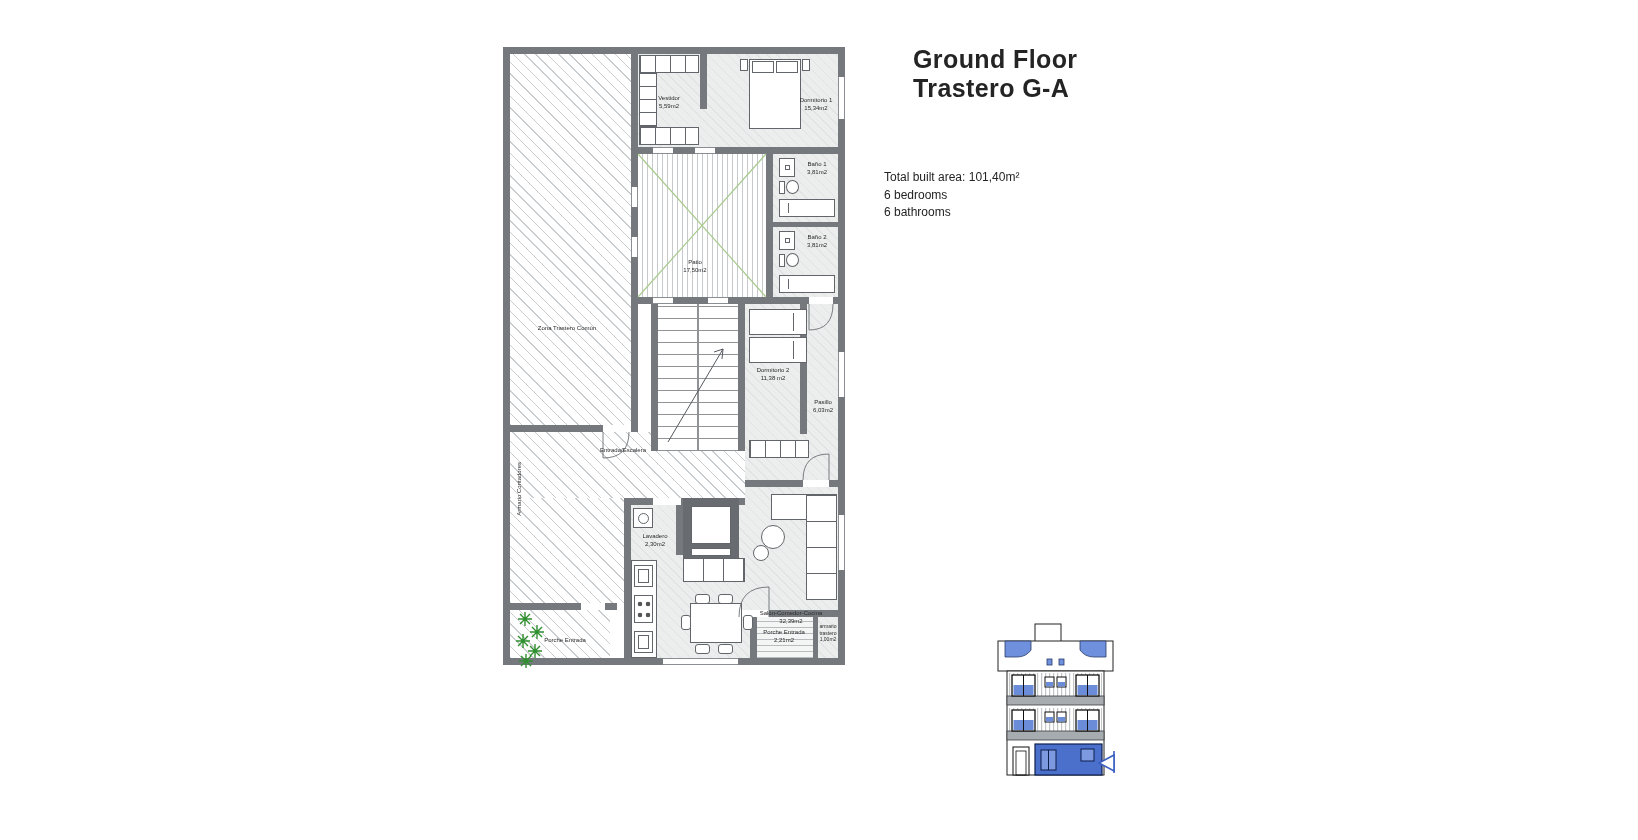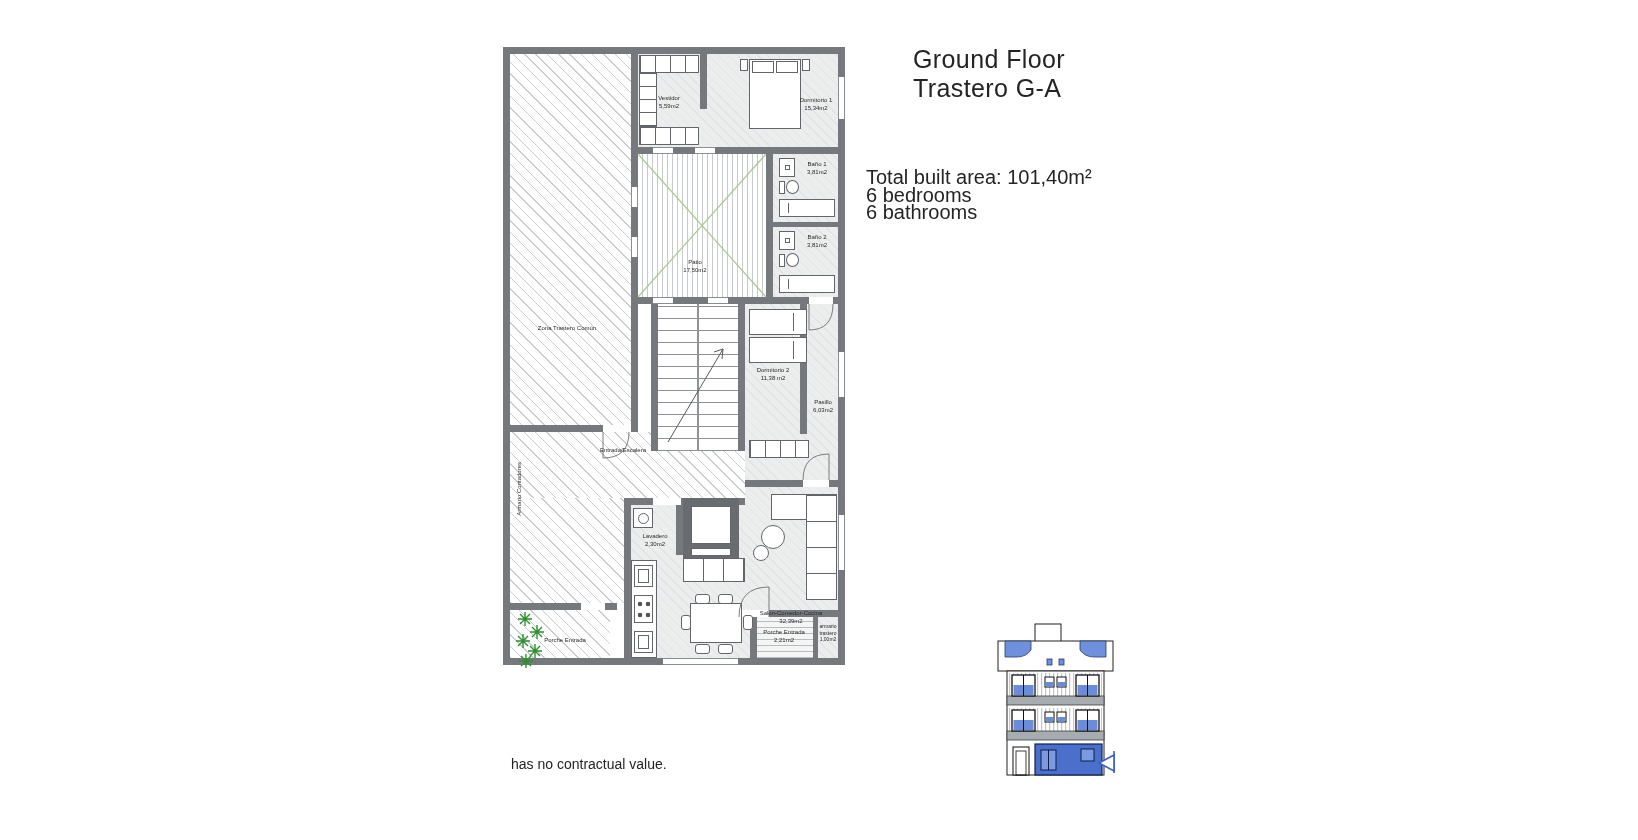--- a/index.html
+++ b/index.html
@@ -38,22 +38,22 @@
      radial-gradient(circle at 13px 19px,#555 0 2px,transparent 2.6px);}
   .ch{position:absolute;background:#fff;border:1px solid #62666a;border-radius:3px;box-sizing:border-box;}
   .lbl{position:absolute;transform:translateX(-50%);font-size:6px;line-height:1.3;color:#2a2a2a;
        text-align:center;white-space:nowrap;}
   .lbl small{display:block;font-size:6px;}
   .lbl.tiny{font-size:5px;white-space:normal;width:24px;}
   .lbl.tiny small{font-size:5px;}
   .vlbl{position:absolute;font-size:6px;color:#2a2a2a;writing-mode:vertical-rl;transform:rotate(180deg);white-space:nowrap;}
   .anno{position:absolute;left:0;top:0;pointer-events:none;}
   .title{position:absolute;left:913px;top:45px;font-size:25px;line-height:29px;letter-spacing:.4px;
-         color:#242424;font-weight:400;}
-  .specs{position:absolute;left:866px;top:169px;font-size:20px;line-height:17.5px;color:#242424;}
+         color:#242424;font-weight:700;}
+  .specs{position:absolute;left:884px;top:169px;font-size:12px;line-height:17.5px;color:#242424;}
   .disclaimer{position:absolute;left:511px;top:755px;font-size:14px;line-height:18px;color:#242424;}
   .elevation{position:absolute;left:993px;top:623px;}
 </style>
 </head>
 <body>
 
 <div class="plan">
 
   <div class="f" style="left:135px;top:7px;width:200px;height:100px;"></div>
   <div class="f" style="left:270px;top:107px;width:65px;height:150px;"></div>
@@ -236,21 +236,20 @@
   <div>Trastero G-A</div>
 </div>
 
 <div class="specs">
   <div>Total built area: 101,40m²</div>
   <div>6 bedrooms</div>
   <div>6 bathrooms</div>
 </div>
 
 <div class="disclaimer">
-  <div>has no contractual value.</div>
 </div>
 
 <svg class="elevation" width="125" height="155" viewBox="0 0 125 155">
   <defs>
     <pattern id="st" width="4" height="6" patternUnits="userSpaceOnUse">
       <rect width="4" height="6" fill="#ffffff"></rect>
       <rect width="1.2" height="6" fill="#c3c7ca"></rect>
     </pattern>
   </defs>
   <g fill="#ffffff" stroke="#222222" stroke-width="1">

